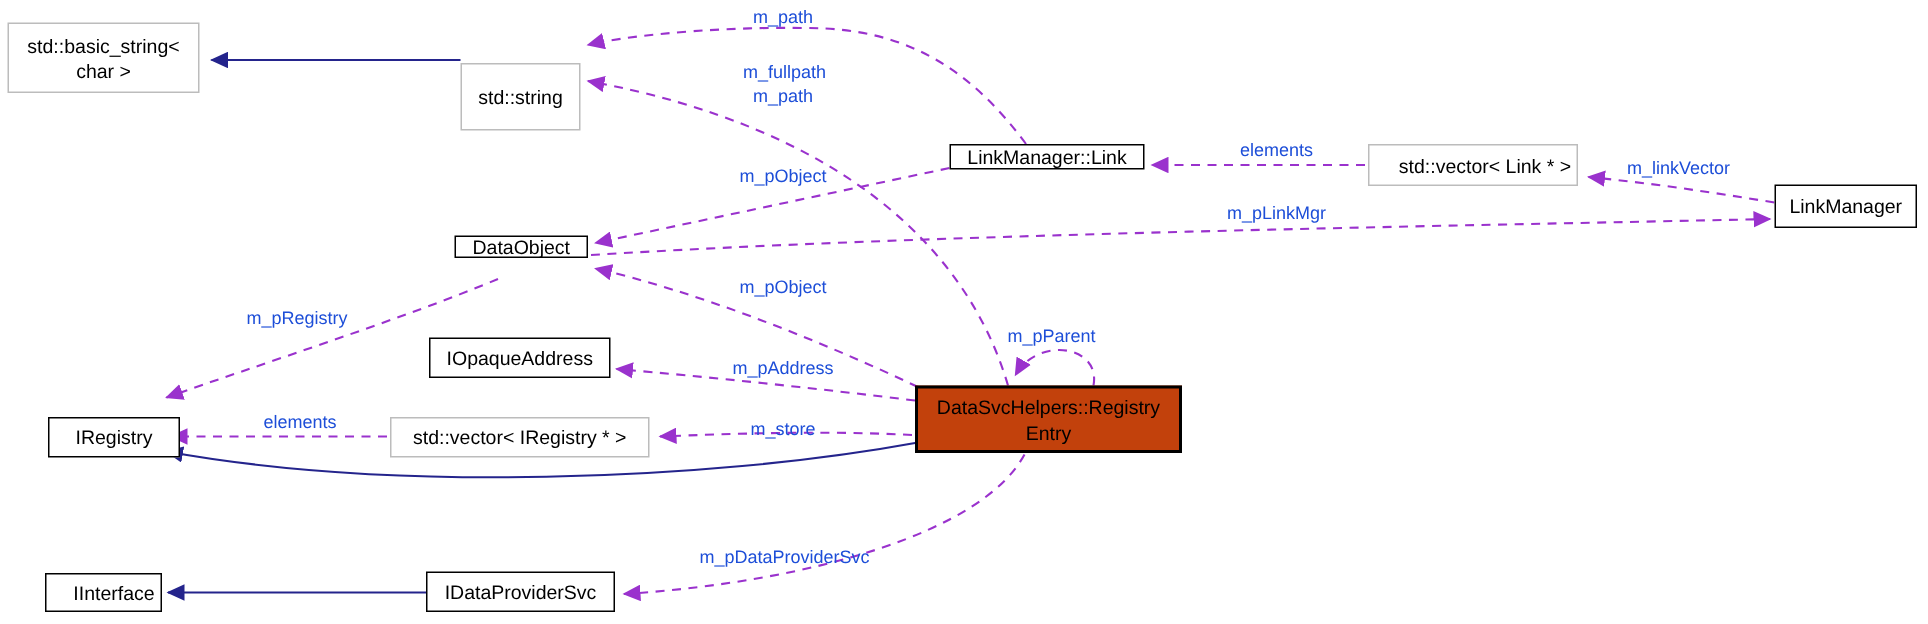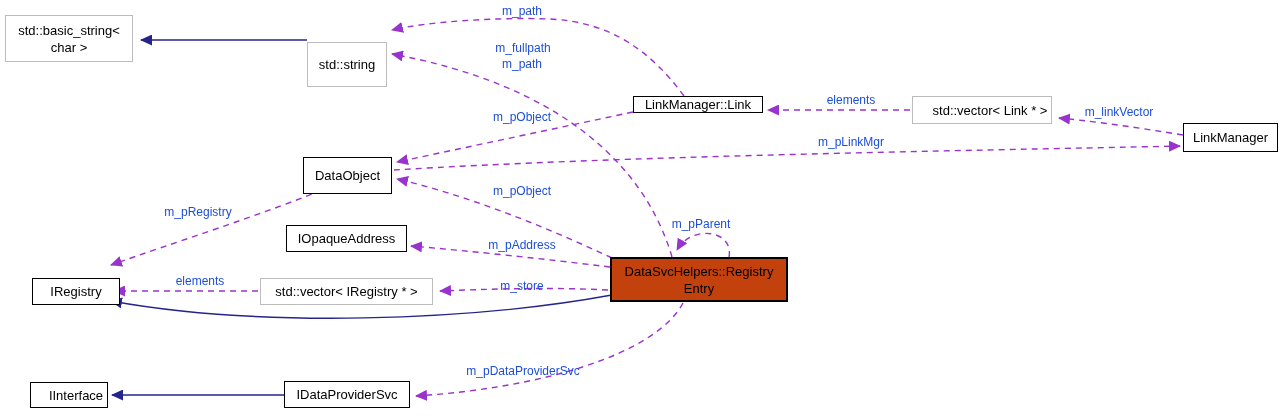--- a/index.html
+++ b/index.html
@@ -95,21 +95,21 @@
   </div>
 
   <div class="node external" style="left:912px; top:96px; width:140px; height:28px;padding-left:16px;">
     <span>std::vector&lt; Link * &gt;</span>
   </div>
 
   <div class="node" style="left:1183px; top:123px; width:95px; height:29px;">
     <span>LinkManager</span>
   </div>
 
-  <div class="node" style="left:303px; top:157px; width:89px; height:37px;">
+  <div class="node" style="left:303px; top:157px; width:89px; height:15px;">
     <span>DataObject</span>
   </div>
 
   <div class="node" style="left:286px; top:225px; width:121px; height:27px;">
     <span>IOpaqueAddress</span>
   </div>
 
   <div class="node highlight" style="left:610px; top:257px; width:178px; height:45px;">
     <span>DataSvcHelpers::Registry</span>
     <span>Entry</span>

